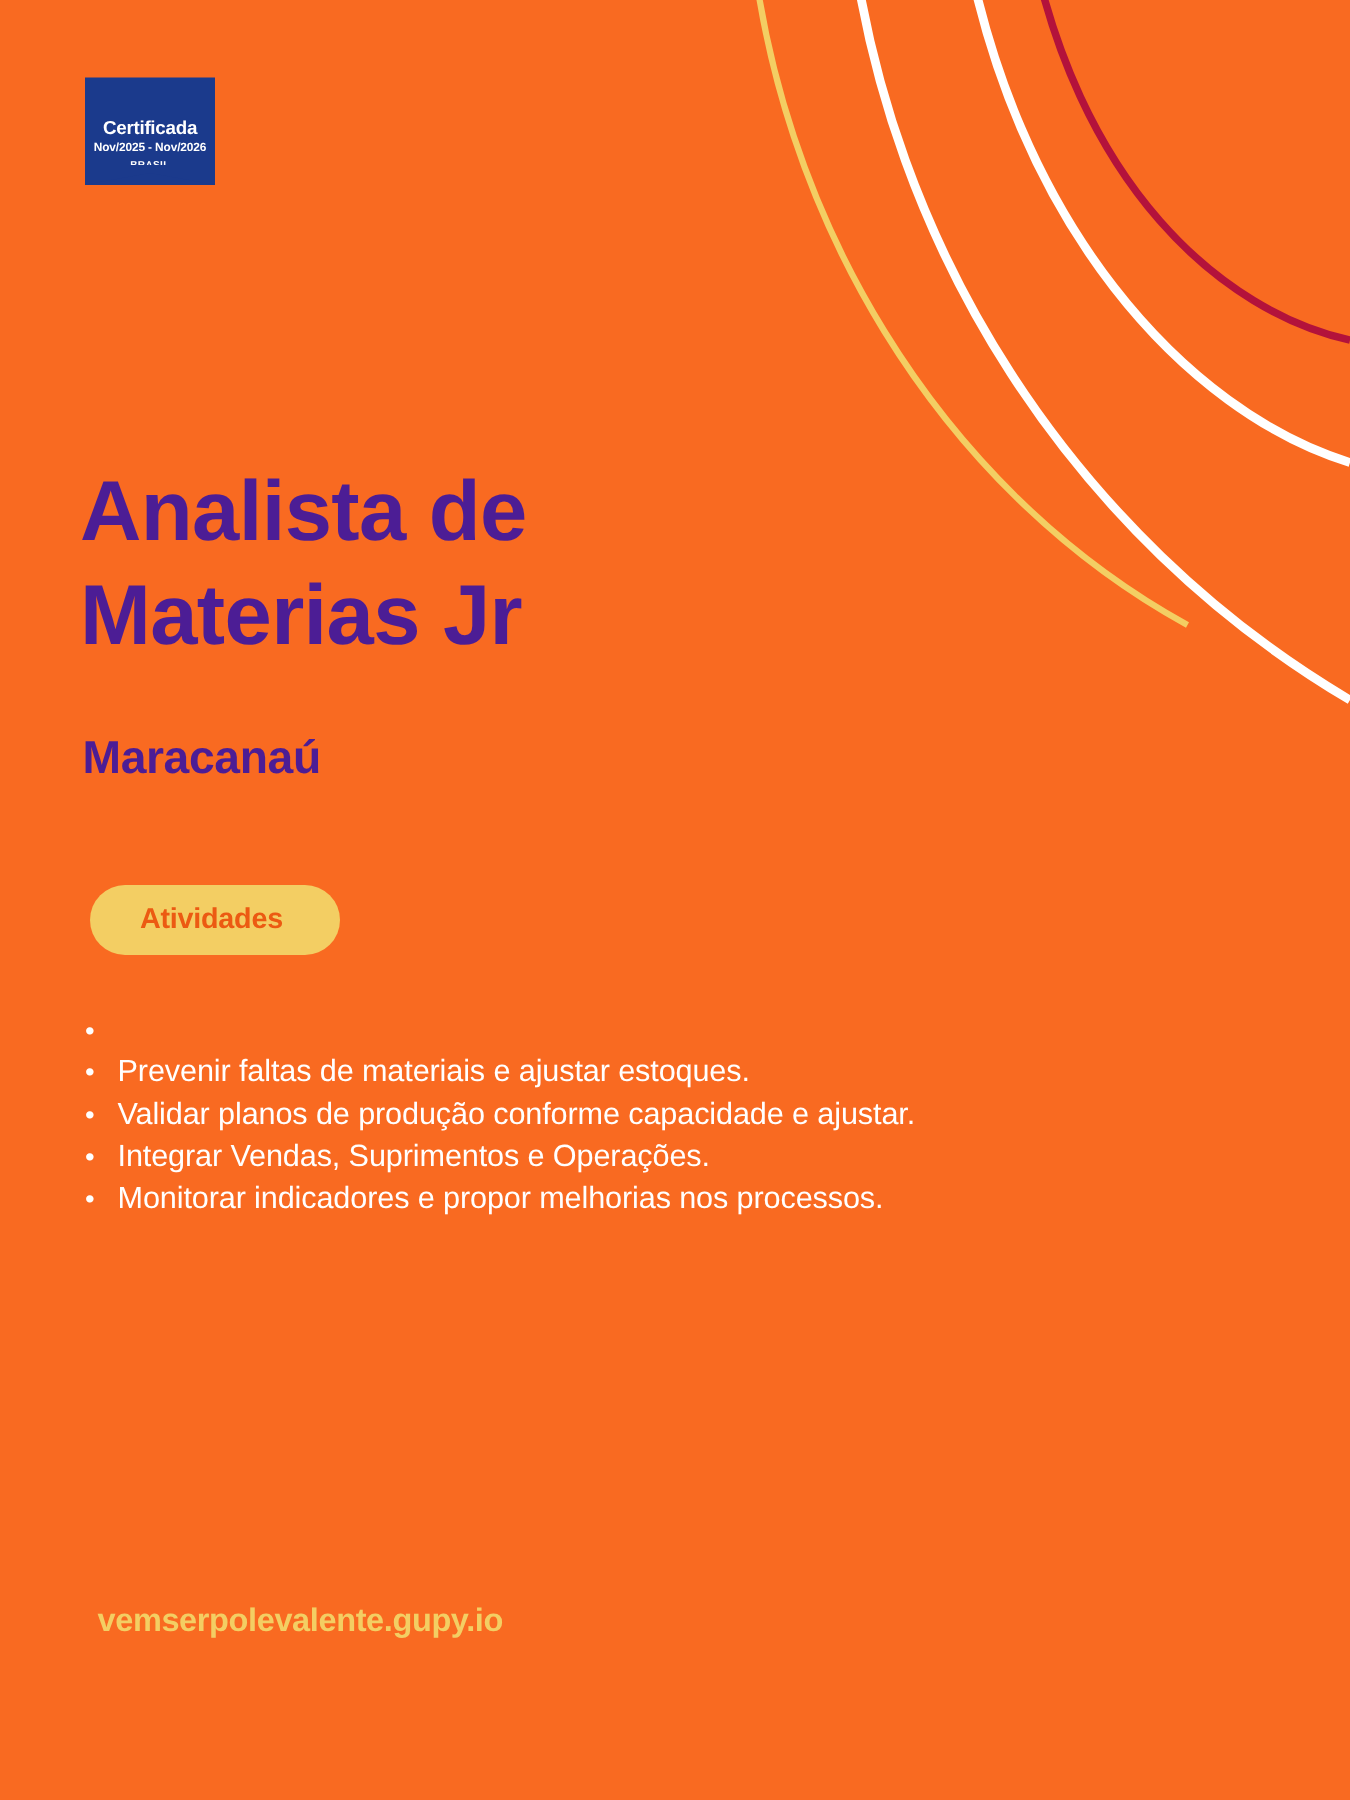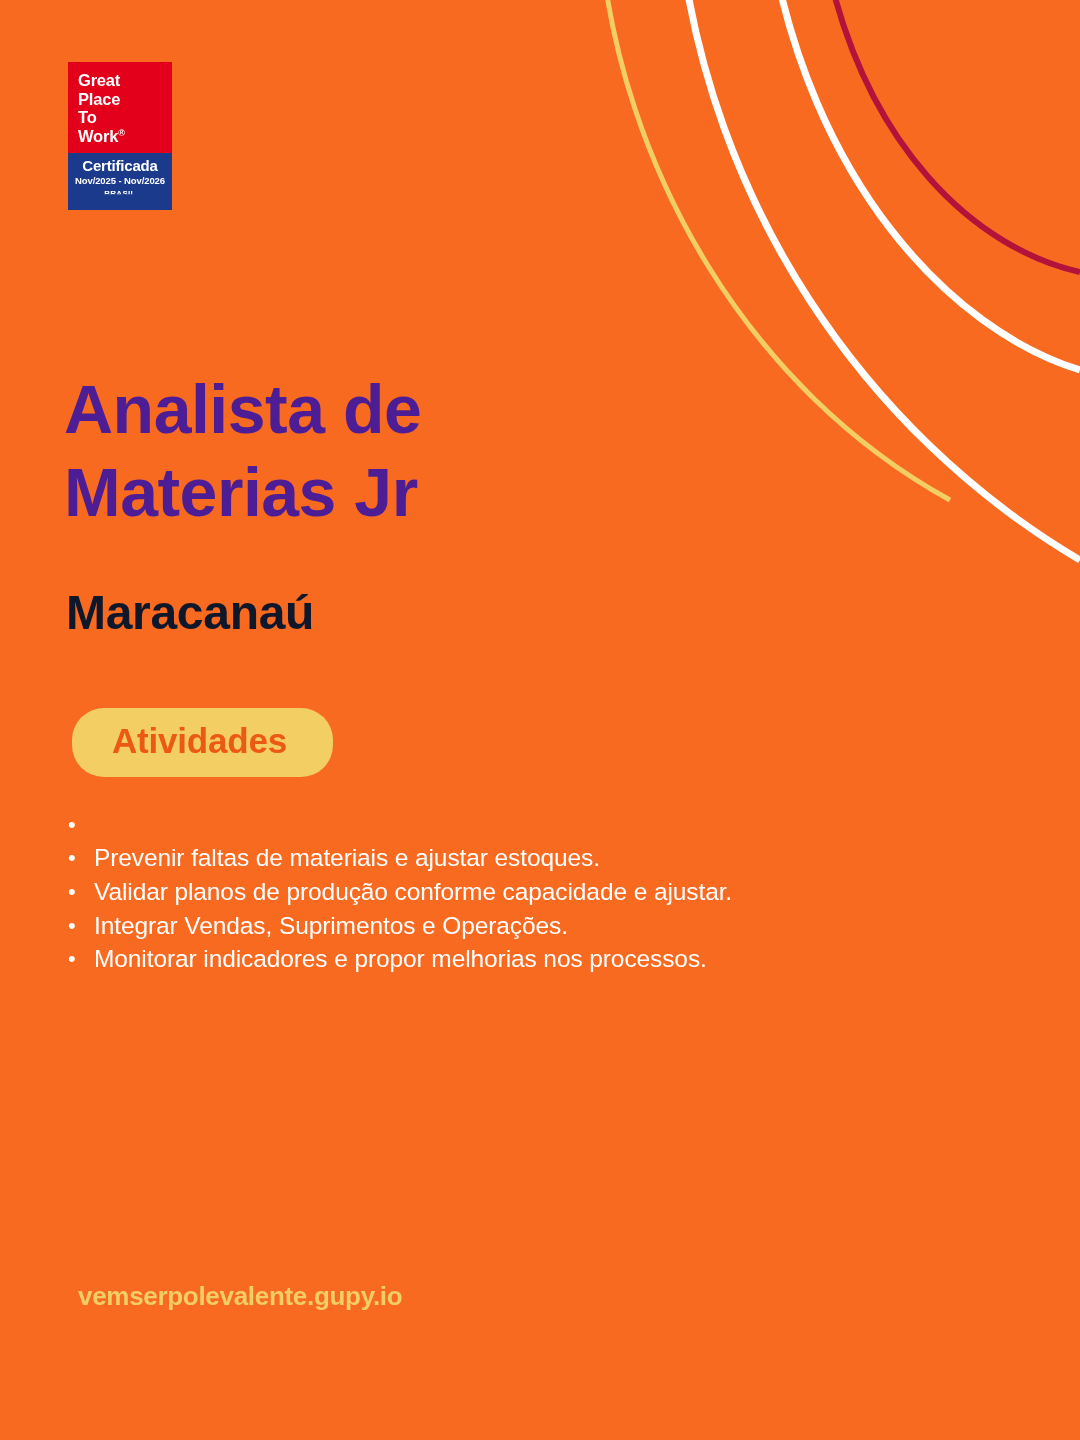--- a/index.html
+++ b/index.html
@@ -55,20 +55,21 @@
     position: relative;
     padding: 5px 4px 12px 4px;
     text-align: center;
   }
   .gptw-bottom .cert {
     color: #ffffff;
     font-weight: bold;
     font-size: 15px;
     line-height: 1.1;
     letter-spacing: -0.2px;
+    margin-top: 28px;
   }
   .gptw-bottom .dates {
     color: #ffffff;
     font-weight: bold;
     font-size: 9.5px;
     line-height: 1.5;
     letter-spacing: -0.1px;
   }
   .gptw-bottom .country {
     color: #ffffff;
@@ -106,37 +107,37 @@
     font-size: 68px;
     font-weight: bold;
     line-height: 1.22;
     letter-spacing: -0.5px;
   }
 
   .location {
     position: absolute;
     left: 66px;
     top: 585px;
-    color: #0f172a;
-    font-size: 48px;
+    color: #4c1d95;
+    font-size: 37px;
     font-weight: bold;
     letter-spacing: -0.3px;
   }
 
   .pill {
     position: absolute;
     left: 72px;
     top: 708px;
     background: #F3CE63;
     border-radius: 32px;
     padding: 13px 46px 16px 40px;
   }
   .pill-label {
     color: #EC5A12;
-    font-size: 35px;
+    font-size: 23px;
     font-weight: bold;
     letter-spacing: -0.2px;
   }
 
   .activities {
     position: absolute;
     left: 68px;
     top: 808px;
     width: 920px;
   }
@@ -173,26 +174,20 @@
 <div class="arcs">
   <svg width="520" height="620" viewBox="0 0 520 620" fill="none" xmlns="http://www.w3.org/2000/svg">
     <path d="M40 -60 C 60 170, 190 390, 390 500" stroke="#F3CE63" stroke-width="5" fill="none"></path>
     <path d="M120 -60 C 150 200, 300 430, 520 560" stroke="#FFFFFF" stroke-width="7" fill="none"></path>
     <path d="M210 -60 C 250 180, 390 330, 520 370" stroke="#FFFFFF" stroke-width="7" fill="none"></path>
     <path d="M262 -60 C 300 150, 420 250, 520 272" stroke="#B3123B" stroke-width="6" fill="none"></path>
   </svg>
 </div>
 
 <div class="gptw-badge">
-  <div class="gptw-top">
-    <div class="line">Great</div>
-    <div class="line">Place</div>
-    <div class="line">To</div>
-    <div class="line"><span>Work</span><span class="reg">®</span></div>
-  </div>
   <div class="gptw-bottom">
     <div class="cert">Certificada</div>
     <div class="dates">Nov/2025 - Nov/2026</div>
     <div class="country">BRASIL</div>
     <div class="tm">TM</div>
     <div class="gptw-notch"></div>
   </div>
 </div>
 
 <h1 class="job-title">Analista de Materias Jr</h1>

